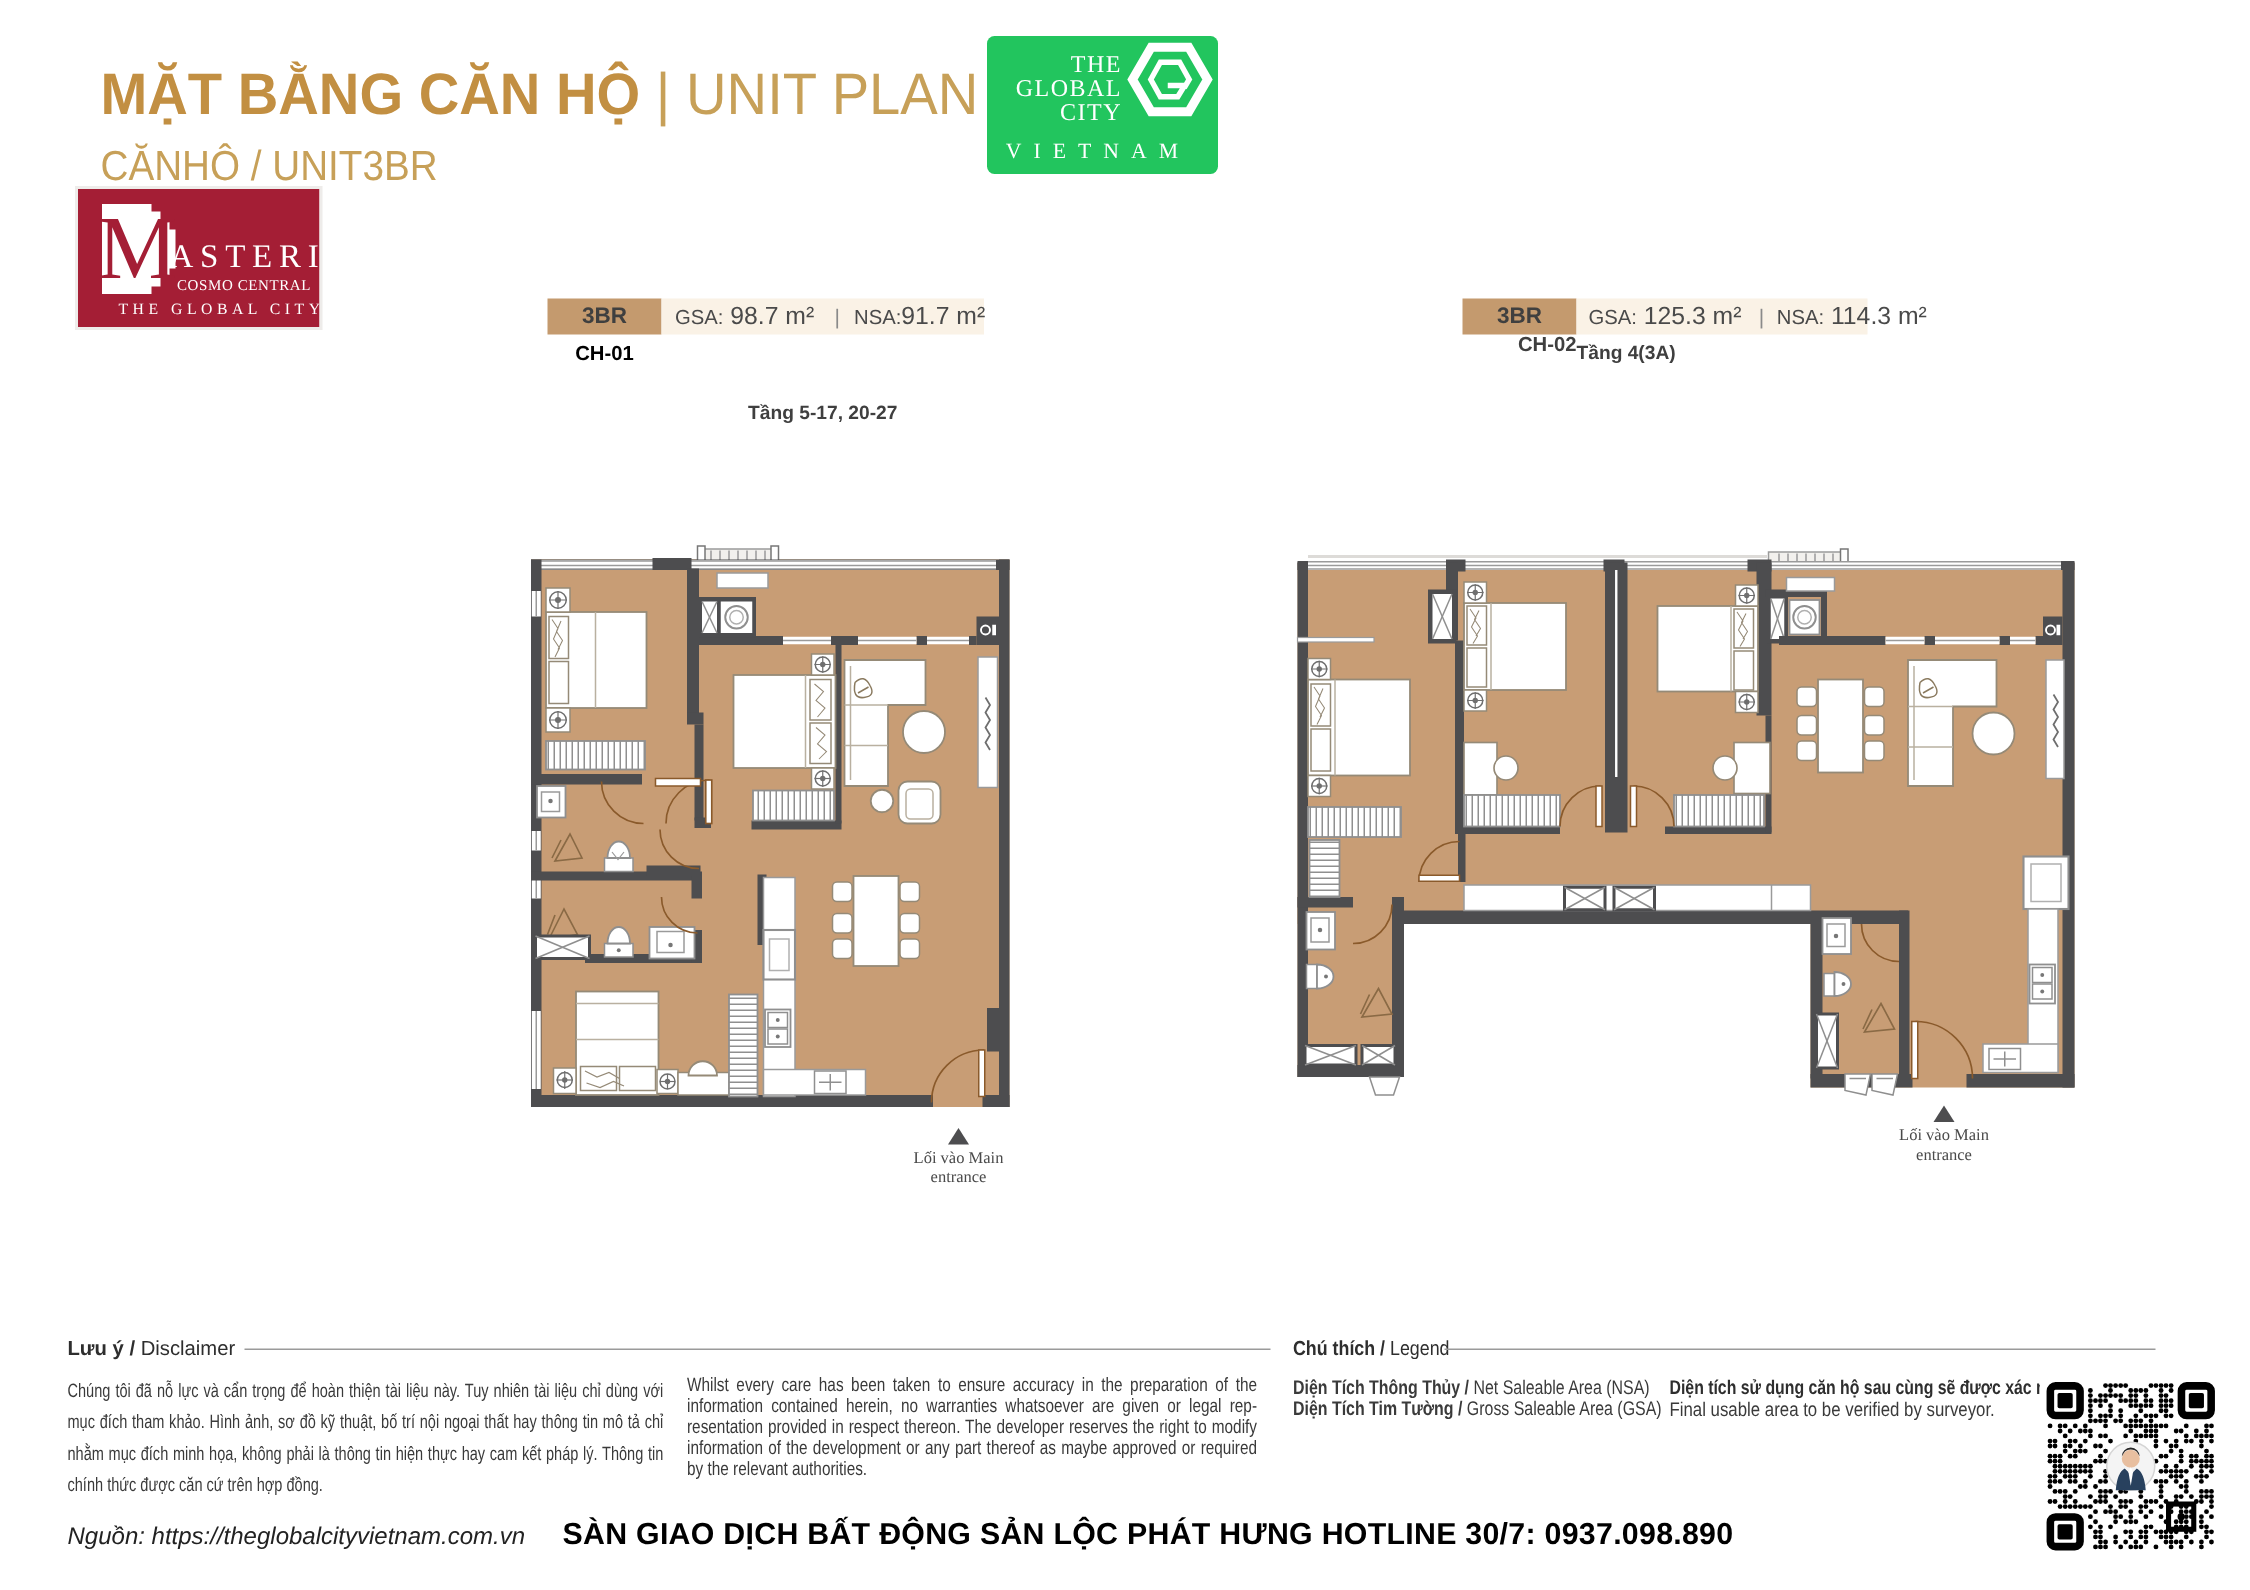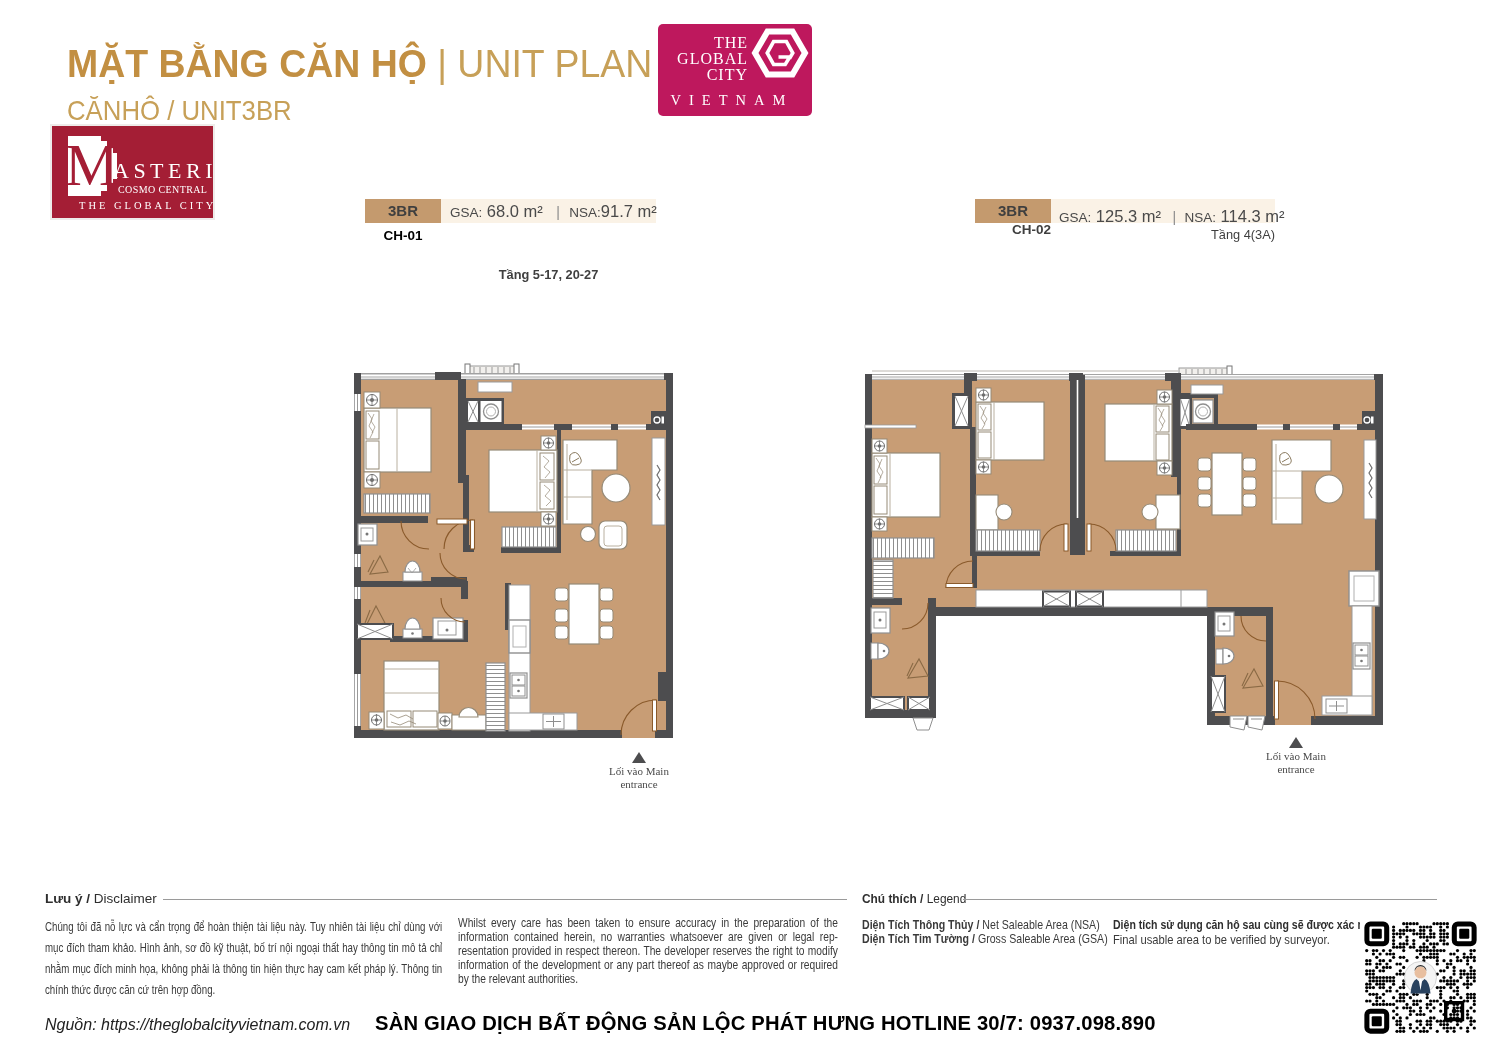--- a/index.html
+++ b/index.html
@@ -25,53 +25,53 @@
     <text x="13" y="59" font-family="Liberation Serif" font-size="60" fill="#a41e35">M</text>
 
     <text x="61" y="52" font-family="Liberation Serif" font-size="22" fill="#ffffff" letter-spacing="4.5">ASTERI</text>
 
     <text x="66" y="67" font-family="Liberation Serif" font-size="10" fill="#ffffff" letter-spacing="0.4">COSMO CENTRAL</text>
 
     <text x="27" y="83" font-family="Liberation Serif" font-size="10.5" fill="#ffffff" letter-spacing="3">THE GLOBAL CITY</text>
   </svg>
 </div>
 
-<div class="abs" style="left:658px;top:24px;width:154px;height:92px;background:#be185d;border-radius:5px;">
+<div class="abs" style="left:658px;top:24px;width:154px;height:92px;background:#22c55e;border-radius:5px;">
   <svg width="154" height="92" viewBox="0 0 154 92">
     <g font-family="Liberation Serif" fill="#ffffff">
       <text x="90" y="24" font-size="16" text-anchor="end" letter-spacing="1">THE</text>
       <text x="90" y="40" font-size="16" text-anchor="end" letter-spacing="1">GLOBAL</text>
       <text x="90" y="56" font-size="16" text-anchor="end" letter-spacing="1">CITY</text>
       <text x="74" y="81" font-size="14.5" text-anchor="middle" letter-spacing="8">VIETNAM</text>
     </g>
 
     <g transform="translate(122,29)" stroke="#ffffff" fill="none">
       <path d="M-12.5,-21.5 L12.5,-21.5 L25,0 L12.5,21.5 L-12.5,21.5 L-25,0 Z" stroke-width="6"></path>
       <path d="M9.5,5.5 L12.8,0 L6.4,-11.5 L-6.4,-11.5 L-12.8,0 L-6.4,11.5 L5.2,11.5 L9.8,4 L-1.5,4" stroke-width="3.6"></path>
     </g>
   </svg>
 </div>
 
 <div class="abs" style="left:365px;top:199px;width:76px;height:24px;background:#c49a6e;color:#3f3f3f;font-weight:bold;font-size:15px;text-align:center;line-height:24px;">3BR</div>
 <div class="abs" style="left:441px;top:199px;width:215px;height:24px;background:#faf2e6;color:#4a4a4a;line-height:24px;white-space:nowrap;">
-  <span style="margin-left:9px;font-size:13.5px;">GSA:</span><span style="font-size:16.5px;"> 68.0 m²</span>
+  <span style="margin-left:9px;font-size:13.5px;">GSA:</span><span style="font-size:16.5px;"> 98.7 m²</span>
   <span style="color:#8a8a8a;font-size:14px;margin:0 5px 0 9px;">|</span>
   <span style="font-size:13.5px;">NSA:</span><span style="font-size:16.5px;">91.7 m²</span>
 </div>
 <div class="abs" style="left:365px;top:228px;width:76px;text-align:center;font-size:13.5px;font-weight:bold;color:#000000;">CH-01</div>
 <div class="abs" style="left:441px;top:227px;width:215px;text-align:center;font-size:12.8px;font-weight:600;color:#3f3f3f;margin-top:40px;">Tầng 5-17, 20-27</div>
 
 <div class="abs" style="left:975px;top:199px;width:76px;height:24px;background:#c49a6e;color:#3f3f3f;font-weight:bold;font-size:15px;text-align:center;line-height:24px;">3BR</div>
-<div class="abs" style="left:1051px;top:199px;width:224px;height:24px;background:#faf2e6;color:#4a4a4a;line-height:34px;white-space:nowrap;">
+<div class="abs" style="left:1051px;top:199px;width:194px;height:24px;background:#faf2e6;color:#4a4a4a;line-height:24px;white-space:nowrap;">
   <span style="margin-left:8px;font-size:13.5px;">GSA:</span><span style="font-size:16.5px;"> 125.3 m²</span>
   <span style="color:#8a8a8a;font-size:14px;margin:0 4px 0 7px;">|</span>
   <span style="font-size:13.5px;">NSA:</span><span style="font-size:16.5px;"> 114.3 m²</span>
 </div>
 <div class="abs" style="left:975px;top:222px;width:76px;text-align:right;font-size:13.5px;font-weight:bold;color:#3f3f3f;">CH-02</div>
-<div class="abs" style="left:1051px;top:227px;width:224px;text-align:right;font-size:12.8px;font-weight:400;color:#3f3f3f;">Tầng 4(3A)</div>
+<div class="abs" style="left:1051px;top:227px;width:224px;text-align:left;font-size:12.8px;font-weight:700;color:#3f3f3f;">Tầng 4(3A)</div>
 
 <div class="abs" style="left:340px;top:355px;width:370px;height:445px;">
 <svg width="370" height="445" viewBox="340 355 370 445" font-family="Liberation Sans">
 <defs>
   <pattern id="stv" width="4" height="8" patternUnits="userSpaceOnUse">
     <rect width="4" height="8" fill="#ffffff"></rect>
           <line x1="1.5" y1="0" x2="1.5" y2="8" stroke="#8f8f8f" stroke-width="1"></line>
   </pattern>
   <pattern id="sth" width="8" height="4" patternUnits="userSpaceOnUse">
     <rect width="8" height="4" fill="#ffffff"></rect>

